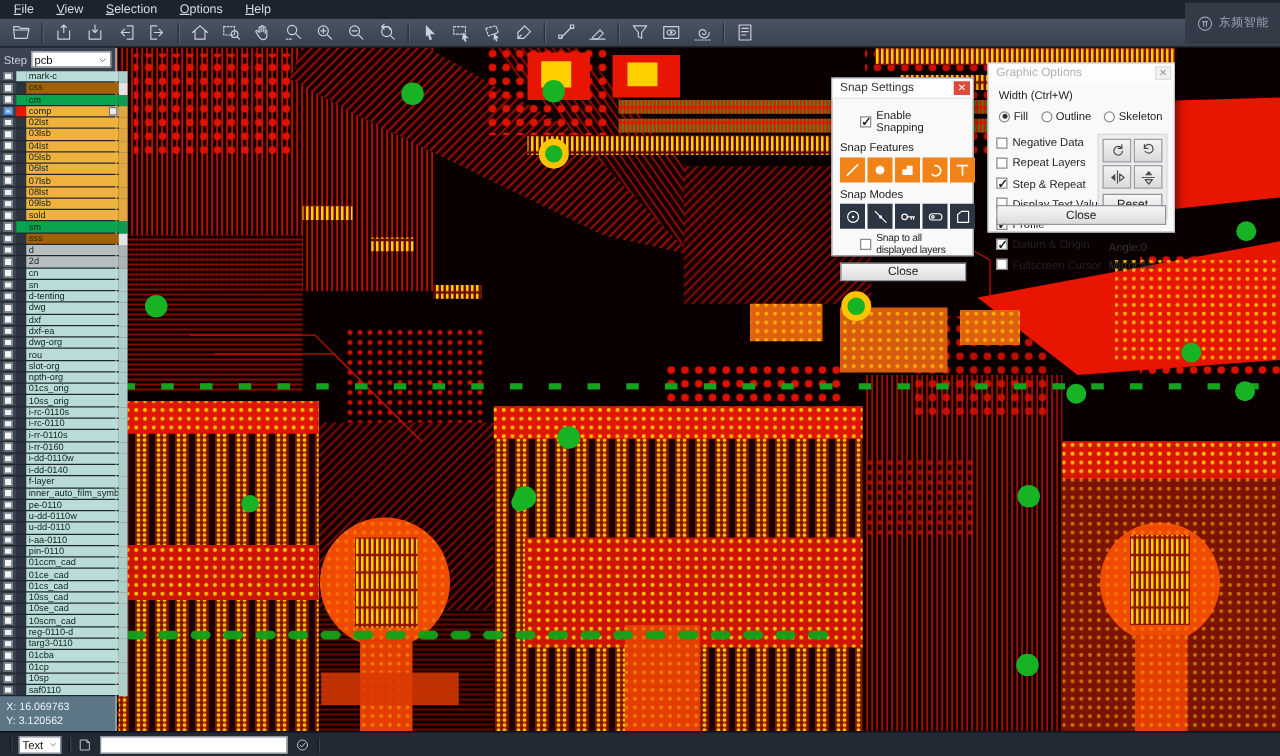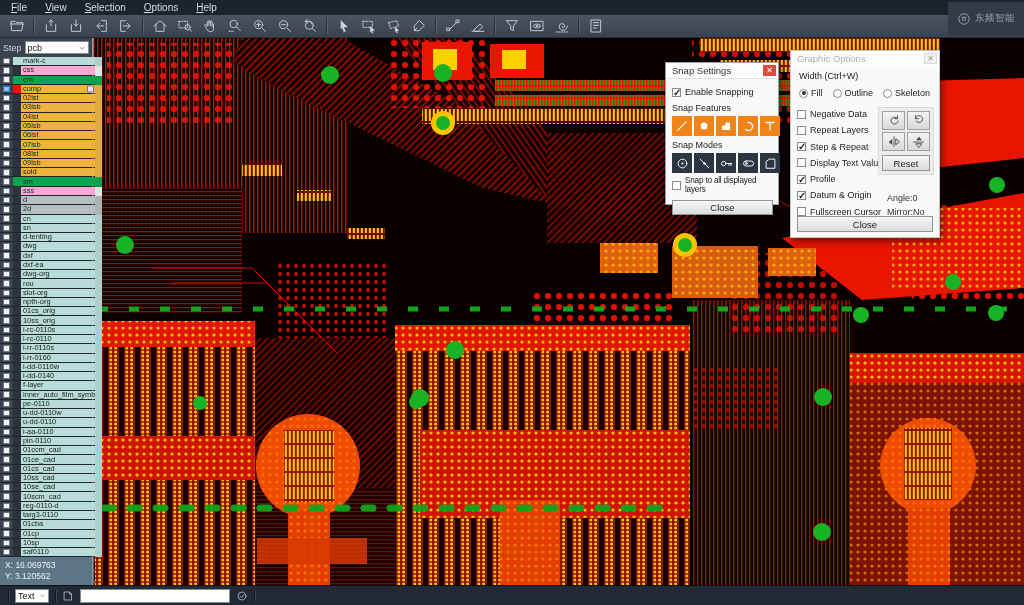--- a/index.html
+++ b/index.html
@@ -23,21 +23,21 @@
   .step-select{flex:1;height:13px;background:#fff;border:1px solid #858d97;font-size:9px;color:#111;display:flex;align-items:center;justify-content:space-between;padding:0 2px;box-sizing:border-box}
   .step-select svg{width:8px;height:8px;stroke:#555;fill:none;stroke-width:2}
   .layers{position:absolute;left:0;top:19px;right:0;bottom:28px;display:flex}
   .layer-col{flex:1;display:flex;flex-direction:column}
   .lrow{flex:1;display:flex;align-items:stretch;border-bottom:1px solid rgba(0,0,0,.25);box-sizing:border-box;min-height:0}
   .lcb{width:13px;display:flex;align-items:center;justify-content:center;background:#39424d;flex:none}
   .cb-box{width:6.5px;height:6.5px;background:#f4f6f8;border:1px solid #6b737d;box-sizing:border-box}
   .cb-box.on{background:#dcebff;border-color:#3c78c8;box-shadow:inset 0 0 0 1.5px #7fb0e8}
   .lsw{width:8px;flex:none}
   .lname{flex:1;font-size:7.4px;line-height:8px;color:#13231f;padding-left:2px;display:flex;align-items:center;overflow:hidden;white-space:nowrap;position:relative}
-  .c-teal{background:#b9dcd8}.c-white{background:#f9a8d4}.c-green{background:#0aa44f}.c-orange{background:#eeb23d}.c-gray{background:#b6bfbf}
+  .c-teal{background:#b9dcd8}.c-white{background:#a16207}.c-green{background:#0aa44f}.c-orange{background:#eeb23d}.c-gray{background:#b6bfbf}
   .badge{position:absolute;right:1px;top:50%;transform:translateY(-50%);width:7px;height:7px;background:#e8e8e8;border:1px solid #777;box-sizing:border-box}
   .minimap{width:7px;background:#49525d;display:flex;flex-direction:column;flex:none}
   .mseg{flex:1;opacity:.9}
   .statusbox{position:absolute;left:0;top:557px;width:92px;height:28px;background:#5d7686;color:#e9f3f8;font-size:8.5px;line-height:11px;padding:3px 0 0 5px;box-sizing:border-box;z-index:21}
   
   .bottombar{position:absolute;left:0;bottom:0;right:0;height:20px;background:#222934;display:flex;align-items:center;gap:6px;padding-left:8px;border-top:1px solid #0d1117;box-sizing:border-box;z-index:30}
   .bbsep{width:1px;height:12px;background:#121820;box-shadow:1px 0 0 #3b4450}
   .unit-select{width:34px;height:14px;background:#fff;border:1px solid #848c96;font-size:9px;color:#111;display:flex;align-items:center;justify-content:space-between;padding:0 2px;box-sizing:border-box}
   .unit-select svg{width:7px;height:7px;stroke:#555;fill:none;stroke-width:2}
   .bb-icon{display:flex;align-items:center}
@@ -49,35 +49,35 @@
   
   .dialog{position:absolute;background:#f9f9f9;border:1px solid #9aa0a8;box-shadow:2px 3px 7px rgba(0,0,0,.5);font-size:9px;color:#222;z-index:40;box-sizing:border-box}
   .dtitle{height:15px;display:flex;align-items:center;padding:0 2px 0 6px;justify-content:space-between;background:#fdfdfd;border-bottom:1px solid #e3e3e3}
   .dtitle .t{font-size:9.5px;color:#333}
   .dclose{width:13px;height:11px;display:flex;align-items:center;justify-content:center;font-size:8px;line-height:1}
   .dclose.red{background:#dd4b3e;color:#fff}
   .dclose.lite{background:#f1f1f1;color:#999;border:1px solid #ddd;box-sizing:border-box}
   .dclose::after{content:"\2715"}
   #dlg-snap{left:665px;top:62px;width:114px;height:143px}
   #dlg-snap .dbody{padding:5px 5px 0 6px}
-  .crow{display:flex;align-items:center;gap:4px;margin:3px 0 6px}
+  .crow{display:flex;align-items:center;gap:4px;margin:3px 16px 6px}
   .crow .lbl{font-size:9px;color:#222}
   .crow.small .lbl{font-size:8.2px;letter-spacing:-.2px}
   .slabel{font-size:9px;color:#222;margin:4px 0 3px}
   .brow{display:flex;gap:2px;margin-bottom:2px}
   .obtn{width:20px;height:20px;background:#f08418;display:flex;align-items:center;justify-content:center;flex:none}
   .obtn svg{width:14px;height:14px;stroke:#fff;fill:none;stroke-width:2.2;stroke-linecap:round;stroke-linejoin:round}
   .dbtn{width:20px;height:20px;background:#2c3642;display:flex;align-items:center;justify-content:center;flex:none}
   .dbtn svg{width:15px;height:15px;stroke:#fff;fill:none;stroke-width:1.5;stroke-linecap:round;stroke-linejoin:round}
   .push{height:15px;background:linear-gradient(#f7f7f7,#dcdcdc);border:1px solid #8f959c;font-size:9.5px;color:#222;display:flex;align-items:center;justify-content:center;box-sizing:border-box}
   .cb{width:9px;height:9px;background:#fff;border:1px solid #8a8a8a;display:inline-flex;align-items:center;justify-content:center;box-sizing:border-box;flex:none;position:relative}
   .cb.on::after{content:"\2713";font-size:10px;color:#222;position:absolute;top:-2px;left:0px;font-weight:bold}
   .rb{width:9px;height:9px;border-radius:50%;background:#fff;border:1px solid #8a8a8a;display:inline-flex;align-items:center;justify-content:center;box-sizing:border-box;flex:none}
   .rb.on::after{content:"";width:4px;height:4px;border-radius:50%;background:#333}
-  #dlg-graphic{left:790px;top:50px;width:150px;height:188px;border-color:#c2c6cb}
+  #dlg-graphic{left:790px;top:50px;width:150px;height:136px;border-color:#c2c6cb}
   #dlg-graphic .dtitle{border-bottom:none}
   #dlg-graphic .dtitle .t{color:#aeb2b6}
   .gwidth{position:absolute;left:8px;top:20px;font-size:9px;color:#222}
   .gradios{position:absolute;left:8px;top:37px;right:4px;display:flex;gap:4px;align-items:center}
   .gradios .ritem{display:flex;align-items:center;gap:3px;margin-right:6px}
   .gchecks{position:absolute;left:6px;top:58px;width:88px;display:flex;flex-direction:column}
   .gchecks .crow{margin:0 0 6.3px}
   .gpanel{position:absolute;right:5px;top:56px;width:56px;background:#ececec;border:1px solid #dcdcdc;padding:3px;box-sizing:border-box}
   .ggrid{display:grid;grid-template-columns:1fr 1fr;gap:2px}
   .gbtn{height:19px;background:linear-gradient(#f4f4f4,#d9d9d9);border:1px solid #9aa0a6;display:flex;align-items:center;justify-content:center;box-sizing:border-box}

